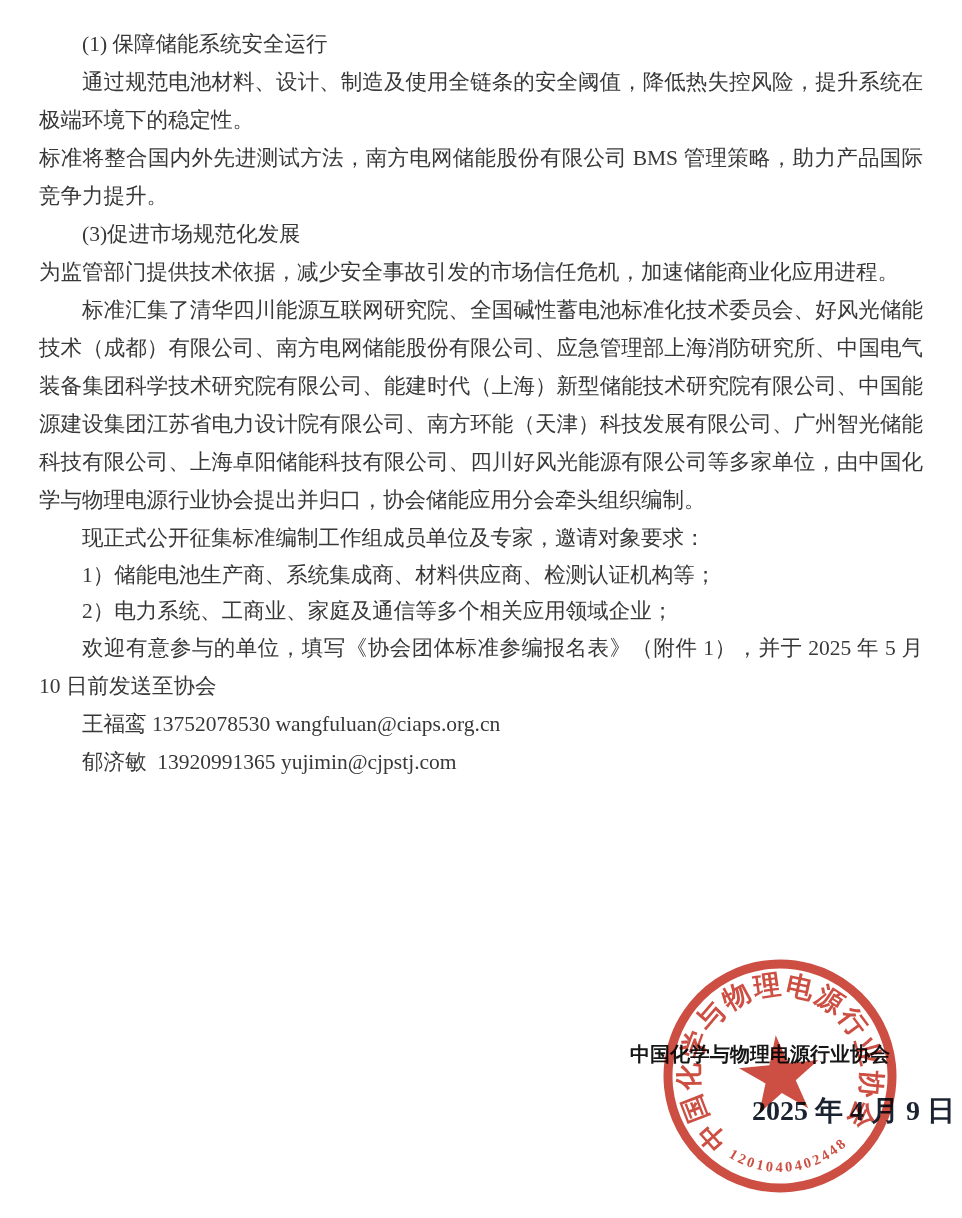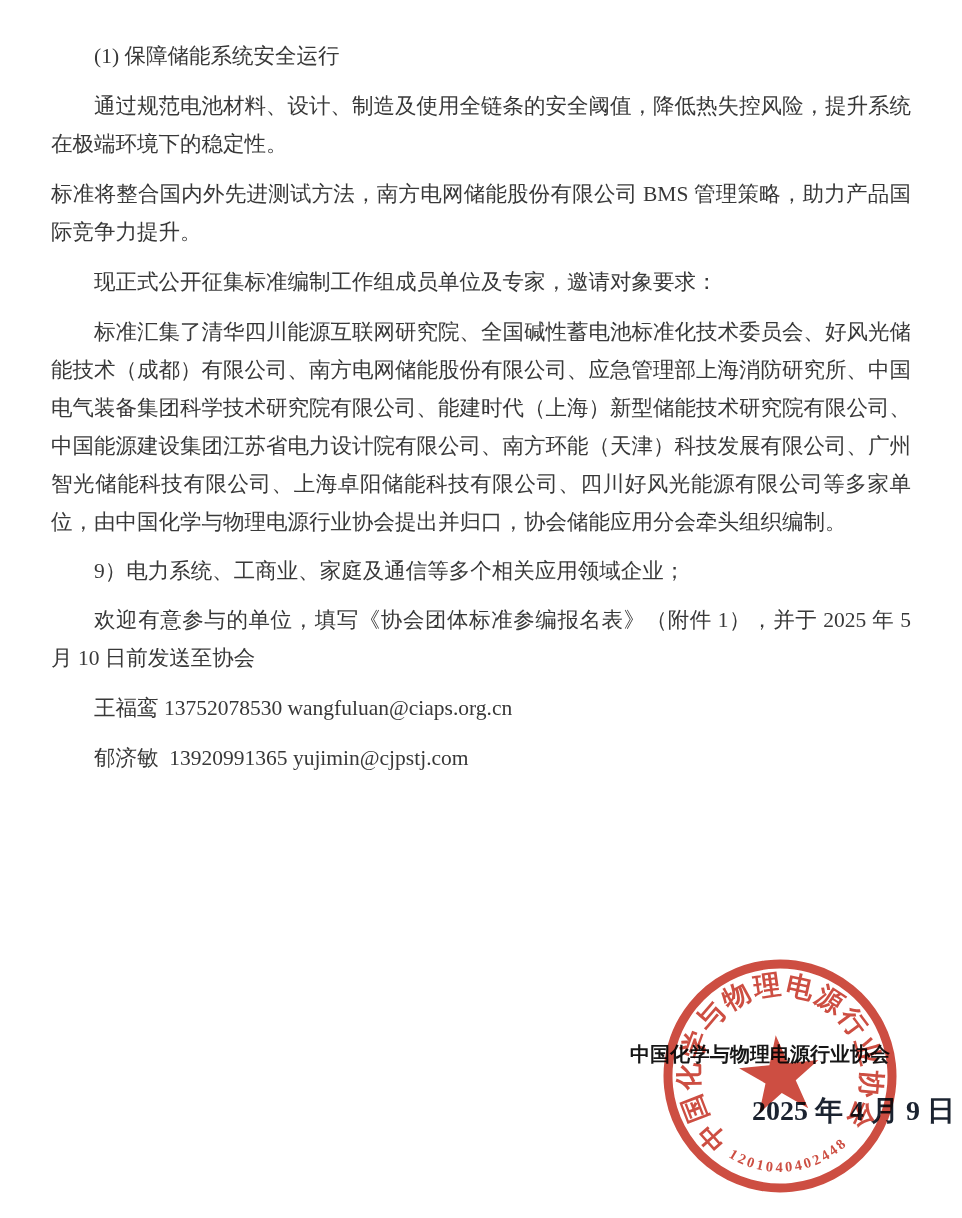--- a/index.html
+++ b/index.html
@@ -5,21 +5,21 @@
   html,body{margin:0;padding:0;}
   body{
     width:962px;height:1218px;background:#ffffff;overflow:hidden;
     font-family:"Liberation Serif","DejaVu Serif",serif;
   }
   .page{position:relative;width:962px;height:1218px;background:#fff;}
   .doc{
     box-sizing:content-box;width:884px;padding:25px 39px 0 39px;
     color:#383838;font-size:21.5px;line-height:38px;
   }
-  .doc p{margin:12px;text-align:justify;}
+  .doc p{margin:0;text-align:justify;}
   .ti{text-indent:2em;}
   .item{line-height:36px;}
   .pre{white-space:pre-wrap;}
   .mt4{margin-top:4px;}  .mt6{margin-top:6px;}  .mt8{margin-top:8px;}
   .mt10{margin-top:10px;}.mt12{margin-top:12px;}.mt18{margin-top:18px;}
   .mt22{margin-top:22px;}.mt42{margin-top:42px;}
   .sig-org{
     position:absolute;left:630px;top:1041px;width:290px;
     font-size:20px;font-weight:700;color:#161616;letter-spacing:0px;
     line-height:26px;white-space:nowrap;
@@ -34,23 +34,26 @@
   }
 </style>
 </head>
 <body>
 
 <div class="page">
   <div class="doc">
     <p class="ti">(1) 保障储能系统安全运行</p>
     <p class="ti mt18">通过规范电池材料、设计、制造及使用全链条的安全阈值，降低热失控风险，提升系统在极端环境下的稳定性。</p>
     <p>标准将整合国内外先进测试方法，南方电网储能股份有限公司 BMS 管理策略，助力产品国际竞争力提升。</p>
+    <p class="ti mt4">(3)促进市场规范化发展</p>
+    <p>为监管部门提供技术依据，减少安全事故引发的市场信任危机，加速储能商业化应用进程。</p>
+    <p class="ti mt22">标准汇集了清华四川能源互联网研究院、全国碱性蓄电池标准化技术委员会、好风光储能技术（成都）有限公司、南方电网储能股份有限公司、应急管理部上海消防研究所、中国电气装备集团科学技术研究院有限公司、能建时代（上海）新型储能技术研究院有限公司、中国能源建设集团江苏省电力设计院有限公司、南方环能（天津）科技发展有限公司、广州智光储能科技有限公司、上海卓阳储能科技有限公司、四川好风光能源有限公司等多家单位，由中国化学与物理电源行业协会提出并归口，协会储能应用分会牵头组织编制。</p>
     <p class="ti mt6">现正式公开征集标准编制工作组成员单位及专家，邀请对象要求：</p>
-    <p class="ti mt22">标准汇集了清华四川能源互联网研究院、全国碱性蓄电池标准化技术委员会、好风光储能技术（成都）有限公司、南方电网储能股份有限公司、应急管理部上海消防研究所、中国电气装备集团科学技术研究院有限公司、能建时代（上海）新型储能技术研究院有限公司、中国能源建设集团江苏省电力设计院有限公司、南方环能（天津）科技发展有限公司、广州智光储能科技有限公司、上海卓阳储能科技有限公司、四川好风光能源有限公司等多家单位，由中国化学与物理电源行业协会提出并归口，协会储能应用分会牵头组织编制。</p>
-    <p class="ti item">9）电力系统、工商业、家庭及通信等多个相关应用领域企业；</p>
+    <p class="ti item mt8">1）储能电池生产商、系统集成商、材料供应商、检测认证机构等；</p>
+    <p class="ti item">2）电力系统、工商业、家庭及通信等多个相关应用领域企业；</p>
     <p class="ti mt42">欢迎有意参与的单位，填写《协会团体标准参编报名表》（附件 1），并于 2025 年 5 月 10 日前发送至协会</p>
     <p class="ti pre mt10">王福鸾 13752078530 wangfuluan@ciaps.org.cn</p>
     <p class="ti pre mt12">郁济敏  13920991365 yujimin@cjpstj.com</p>
   </div>
 
   <div class="sig-org">中国化学与物理电源行业协会</div>
   <div class="sig-date">2025 年 4 月 9 日</div>
 
   <svg class="seal" viewBox="0 0 246 246" xmlns="http://www.w3.org/2000/svg">
     <defs>

